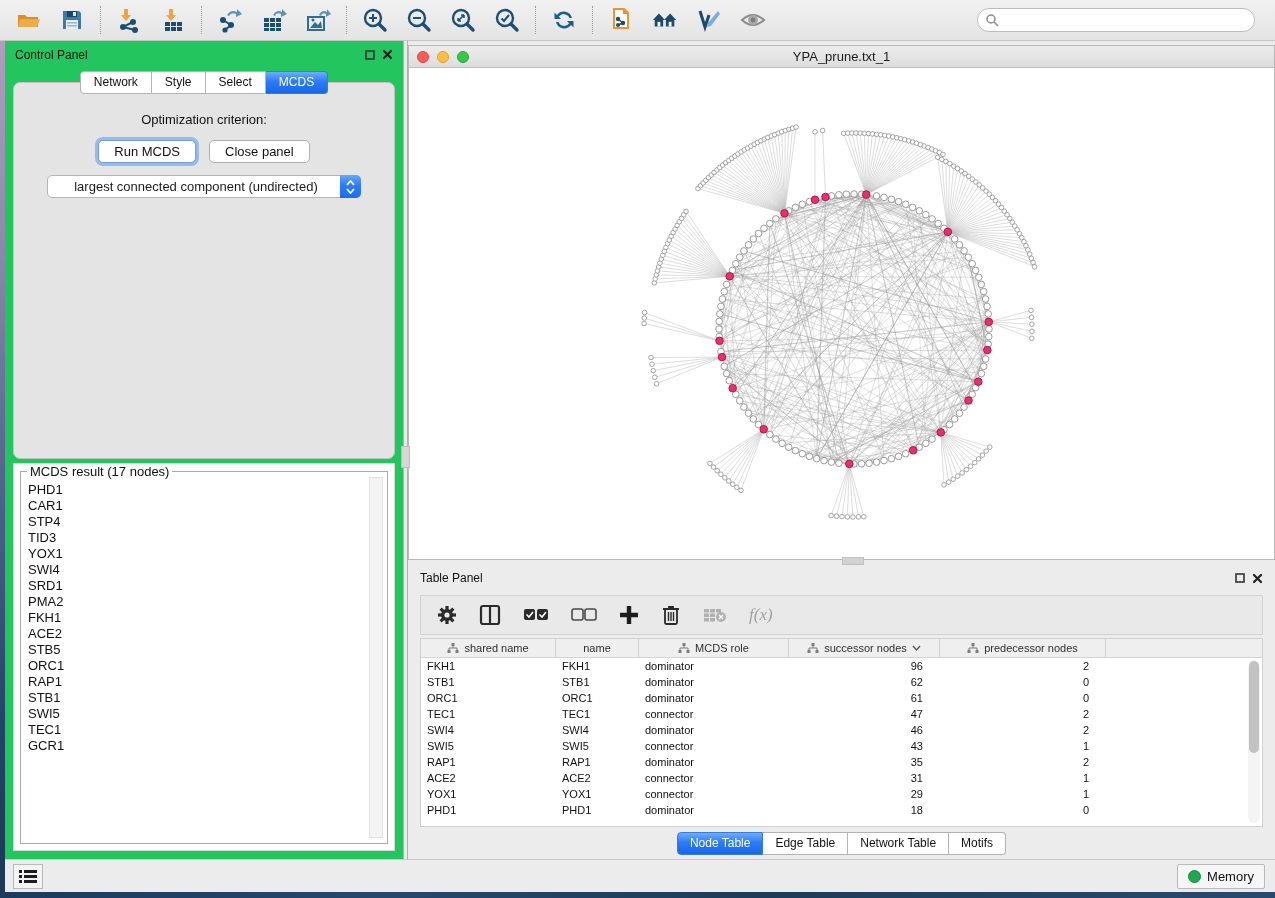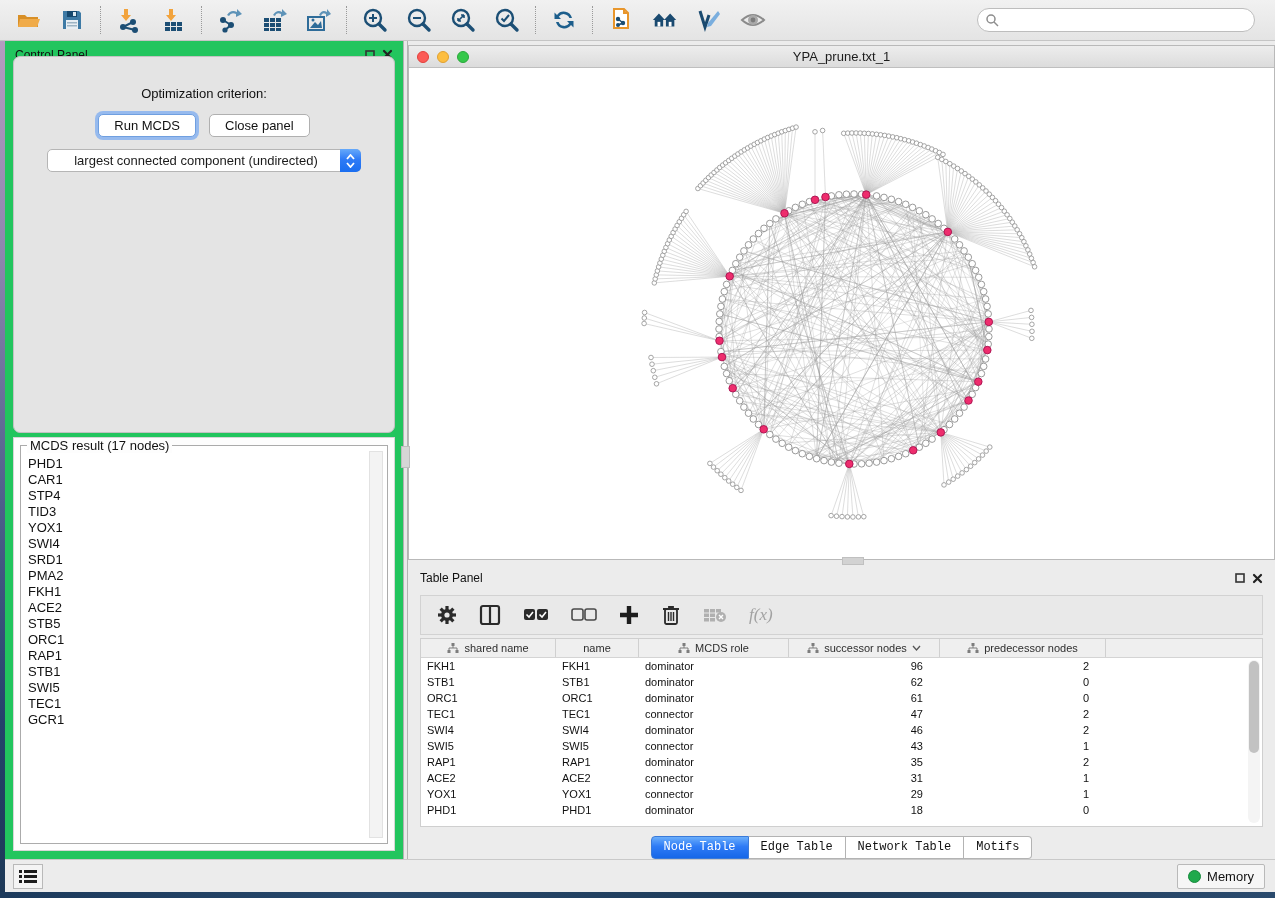--- a/index.html
+++ b/index.html
@@ -115,21 +115,21 @@
   #thead { display:flex; height:19px; background:#efefef; border-bottom:1px solid #d4d4d4; }
   .th { display:flex; align-items:center; justify-content:center; gap:5px; border-right:1px solid #d0d0d0;
         font-size:11px; color:#2e2e2e; overflow:hidden; }
   .c0{width:135px;} .c1{width:83px;} .c2{width:150px;} .c3{width:151px;} .c4{width:166px;}
   #tbody { font-size:11px; color:#111; }
   .tr { display:flex; height:16px; align-items:center; }
   .td { padding:0 6px; overflow:hidden; white-space:nowrap; }
   .td.num { text-align:right; padding-right:17px; }
   #v-scroll { position:absolute; top:21px; bottom:3px; right:2px; width:12px; background:#f4f4f4; border-radius:6px; }
   #v-thumb { position:absolute; top:1px; left:1px; width:10px; height:92px; background:#c2c2c2; border-radius:5px; }
-  #tp-tabs { height:32px; display:flex; justify-content:center; align-items:flex-end;font-family:Liberation Mono, monospace; }
+  #tp-tabs { height:32px; display:flex; justify-content:center; align-items:center; }
   #tp-tabs .seg-item { padding:3px 12px; }
   
   #status-bar {
     position:absolute; left:5px; right:0; bottom:6px; height:33px;
     background:#ececec; border-top:1px solid #c9c9c9;
     display:flex; align-items:center; justify-content:space-between; padding:0 8px;
   }
   #list-btn { width:30px; height:25px; background:#f4f4f4; border:1px solid #b9b9b9;
     display:flex; align-items:center; justify-content:center; }
   #memory-btn { height:25px; background:#f6f6f6; border:1px solid #b9b9b9; border-radius:2px;
@@ -312,20 +312,26 @@
       <span id="cp-title">Control Panel</span>
       <span class="win-btns">
         <svg width="10" height="10" viewBox="0 0 10 10">
           <rect x="1" y="1" width="8" height="8" fill="none" stroke="#333" stroke-width="1.6"></rect>
         </svg>
         <svg width="11" height="11" viewBox="0 0 11 11">
           <path d="M2 2 L9 9 M9 2 L2 9" stroke="#222" stroke-width="2.2" stroke-linecap="round"></path>
         </svg>
       </span>
     </div>
+    <div id="cp-tabs" class="seg">
+        <span class="seg-item">Network</span>
+        <span class="seg-item">Style</span>
+        <span class="seg-item">Select</span>
+        <span class="seg-item selected">MCDS</span>
+      </div>
     <div id="cp-pane">
       <div id="opt-label">Optimization criterion:</div>
       <div id="cp-buttons">
         <button class="mac-btn focused">Run MCDS</button>
         <button class="mac-btn">Close panel</button>
       </div>
       <div id="criterion-select">
         <span id="criterion-value">largest connected component (undirected)</span>
         <span id="criterion-stepper">
           <svg width="9" height="6" viewBox="0 0 9 6">

